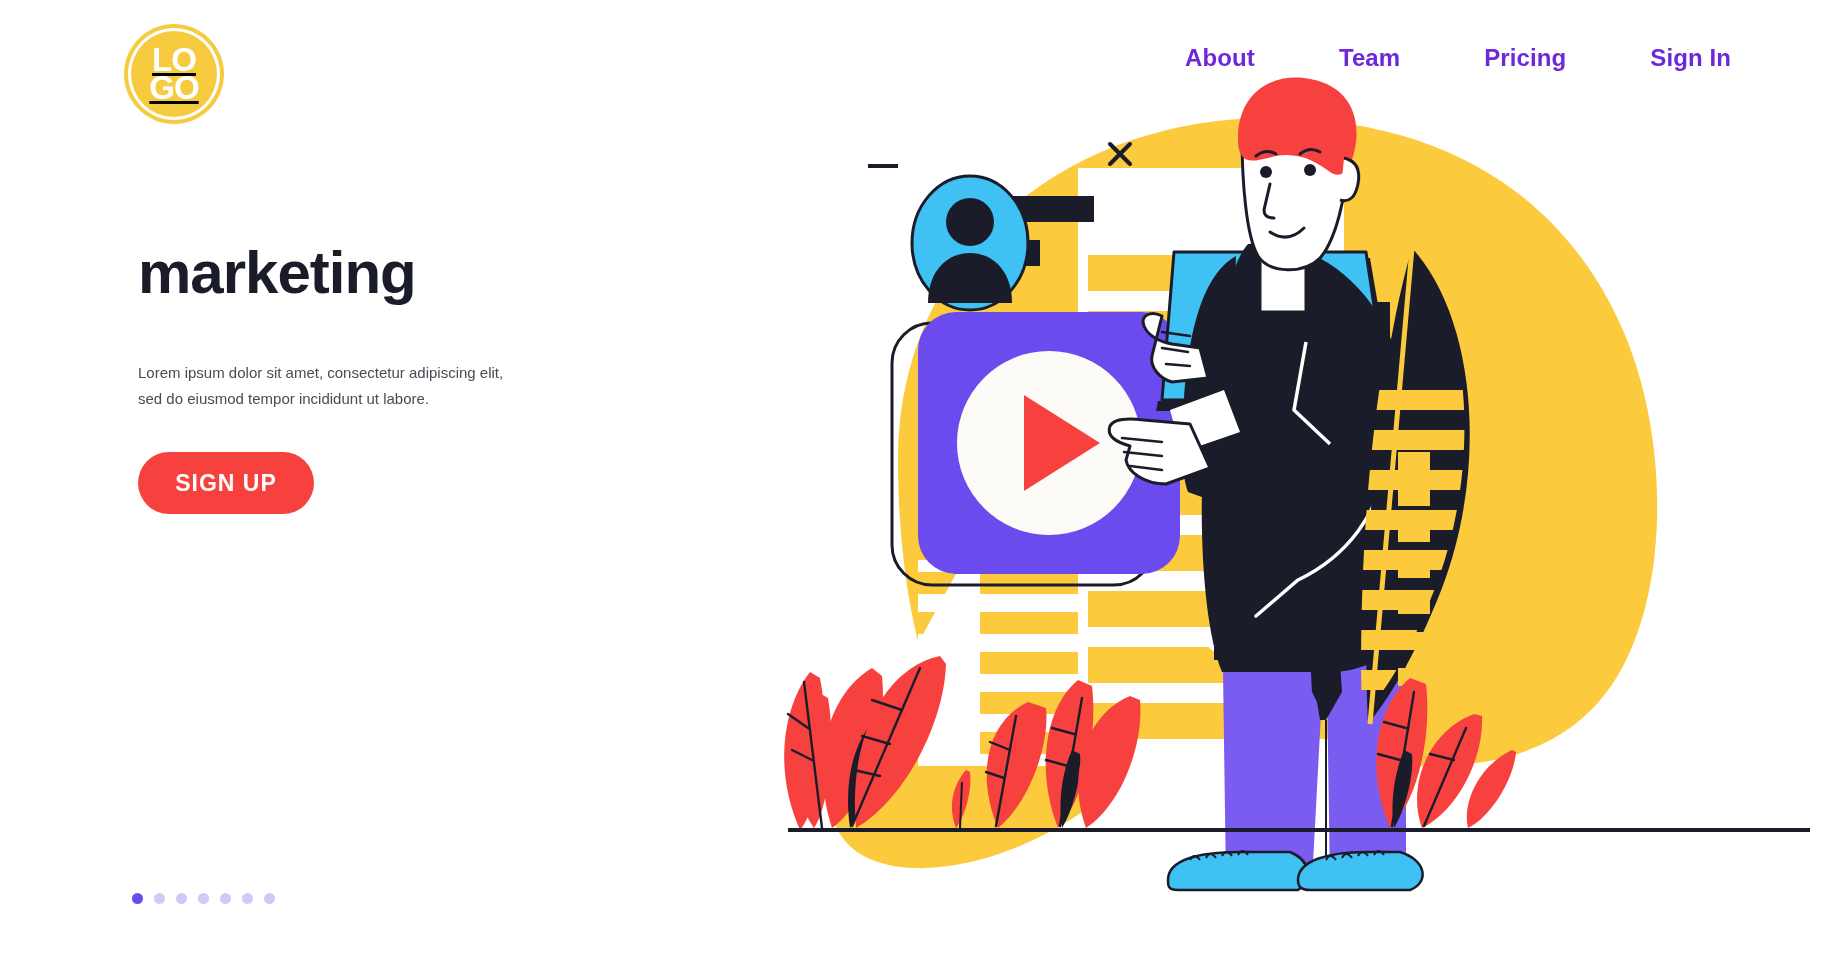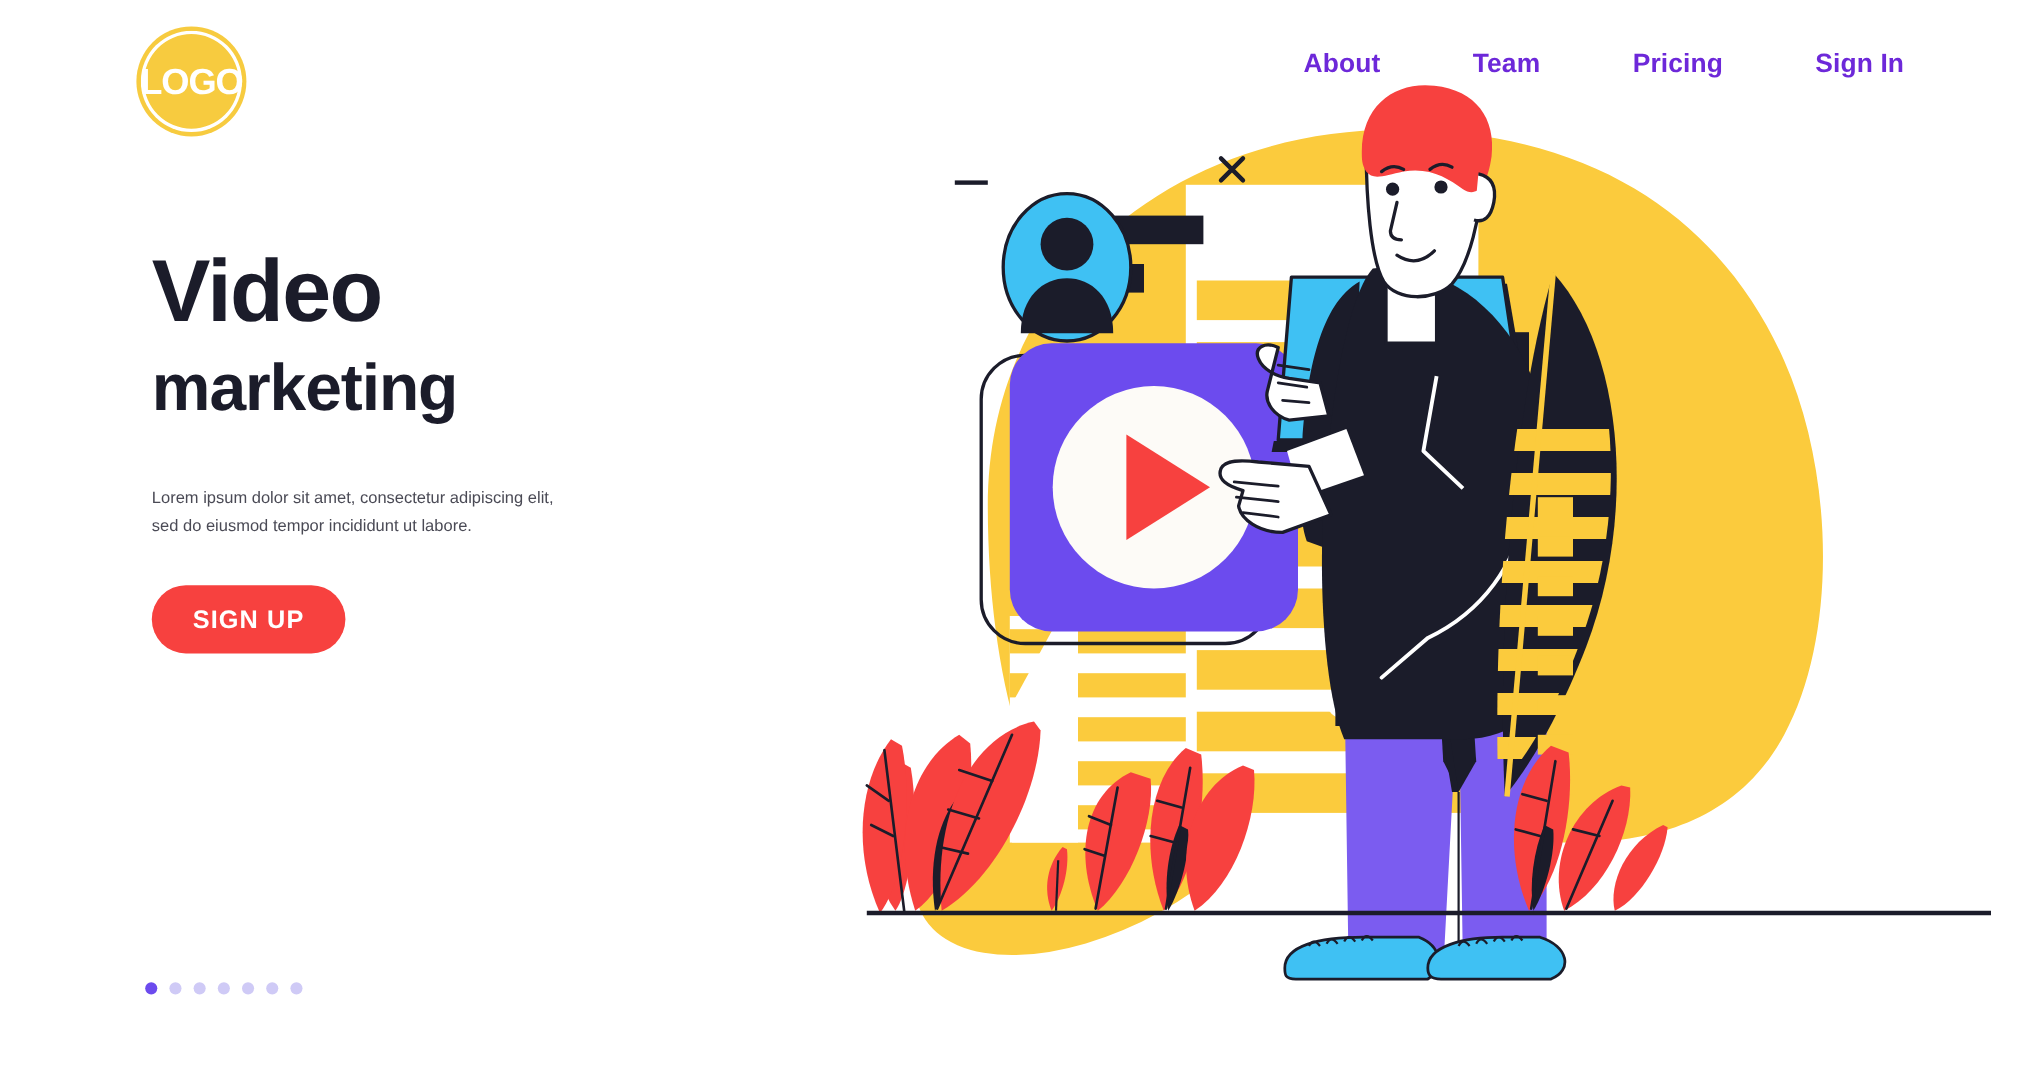--- a/index.html
+++ b/index.html
@@ -26,24 +26,25 @@
   .logo {
     position: absolute;
     left: 128px;
     top: 28px;
     width: 92px;
     height: 92px;
     border-radius: 50%;
     background: #F7CB3F;
     box-shadow: 0 0 0 3px #ffffff inset, 0 0 0 4px #F7CB3F;
     display: flex;
-    flex-direction: row;
+    flex-direction: column;
     align-items: center;
     justify-content: center;
     line-height: 0.86;
+    text-decoration: underline;
   }
   .logo-line {
     color: #ffffff;
     font-weight: 700;
     font-size: 33px;
     letter-spacing: -1px;
     font-family: "Liberation Sans", sans-serif;
   }
 
   .nav {
@@ -177,21 +178,20 @@
     <span class="nav-item">About</span>
     <span class="nav-item">Team</span>
     <span class="nav-item">Pricing</span>
     <span class="nav-item">Sign In</span>
   </nav>
 
 </div>
 
 <div class="left-col">
 
-  <h1 class="title-1">Video</h1>
   <h2 class="title-2">marketing</h2>
 
   <p class="lead">Lorem ipsum dolor sit amet, consectetur adipiscing elit, sed do eiusmod tempor incididunt ut labore.</p>
 
 
   <button class="signup-btn">SIGN UP</button>
 
 </div>
 
 <div class="dots">

